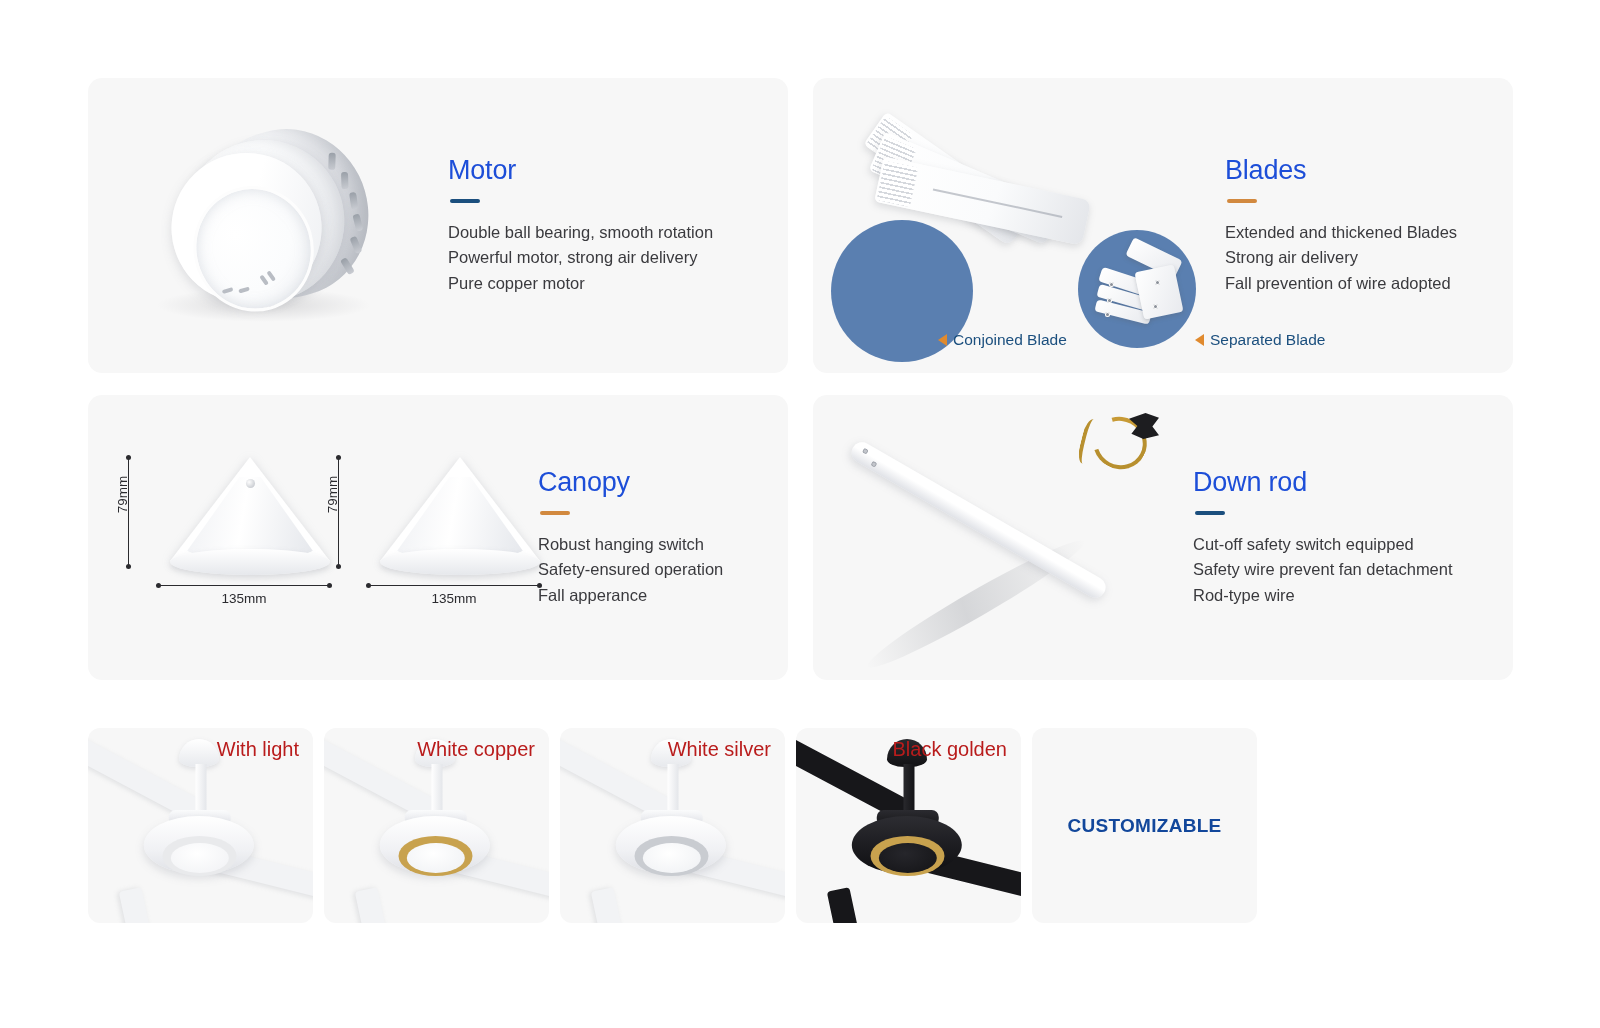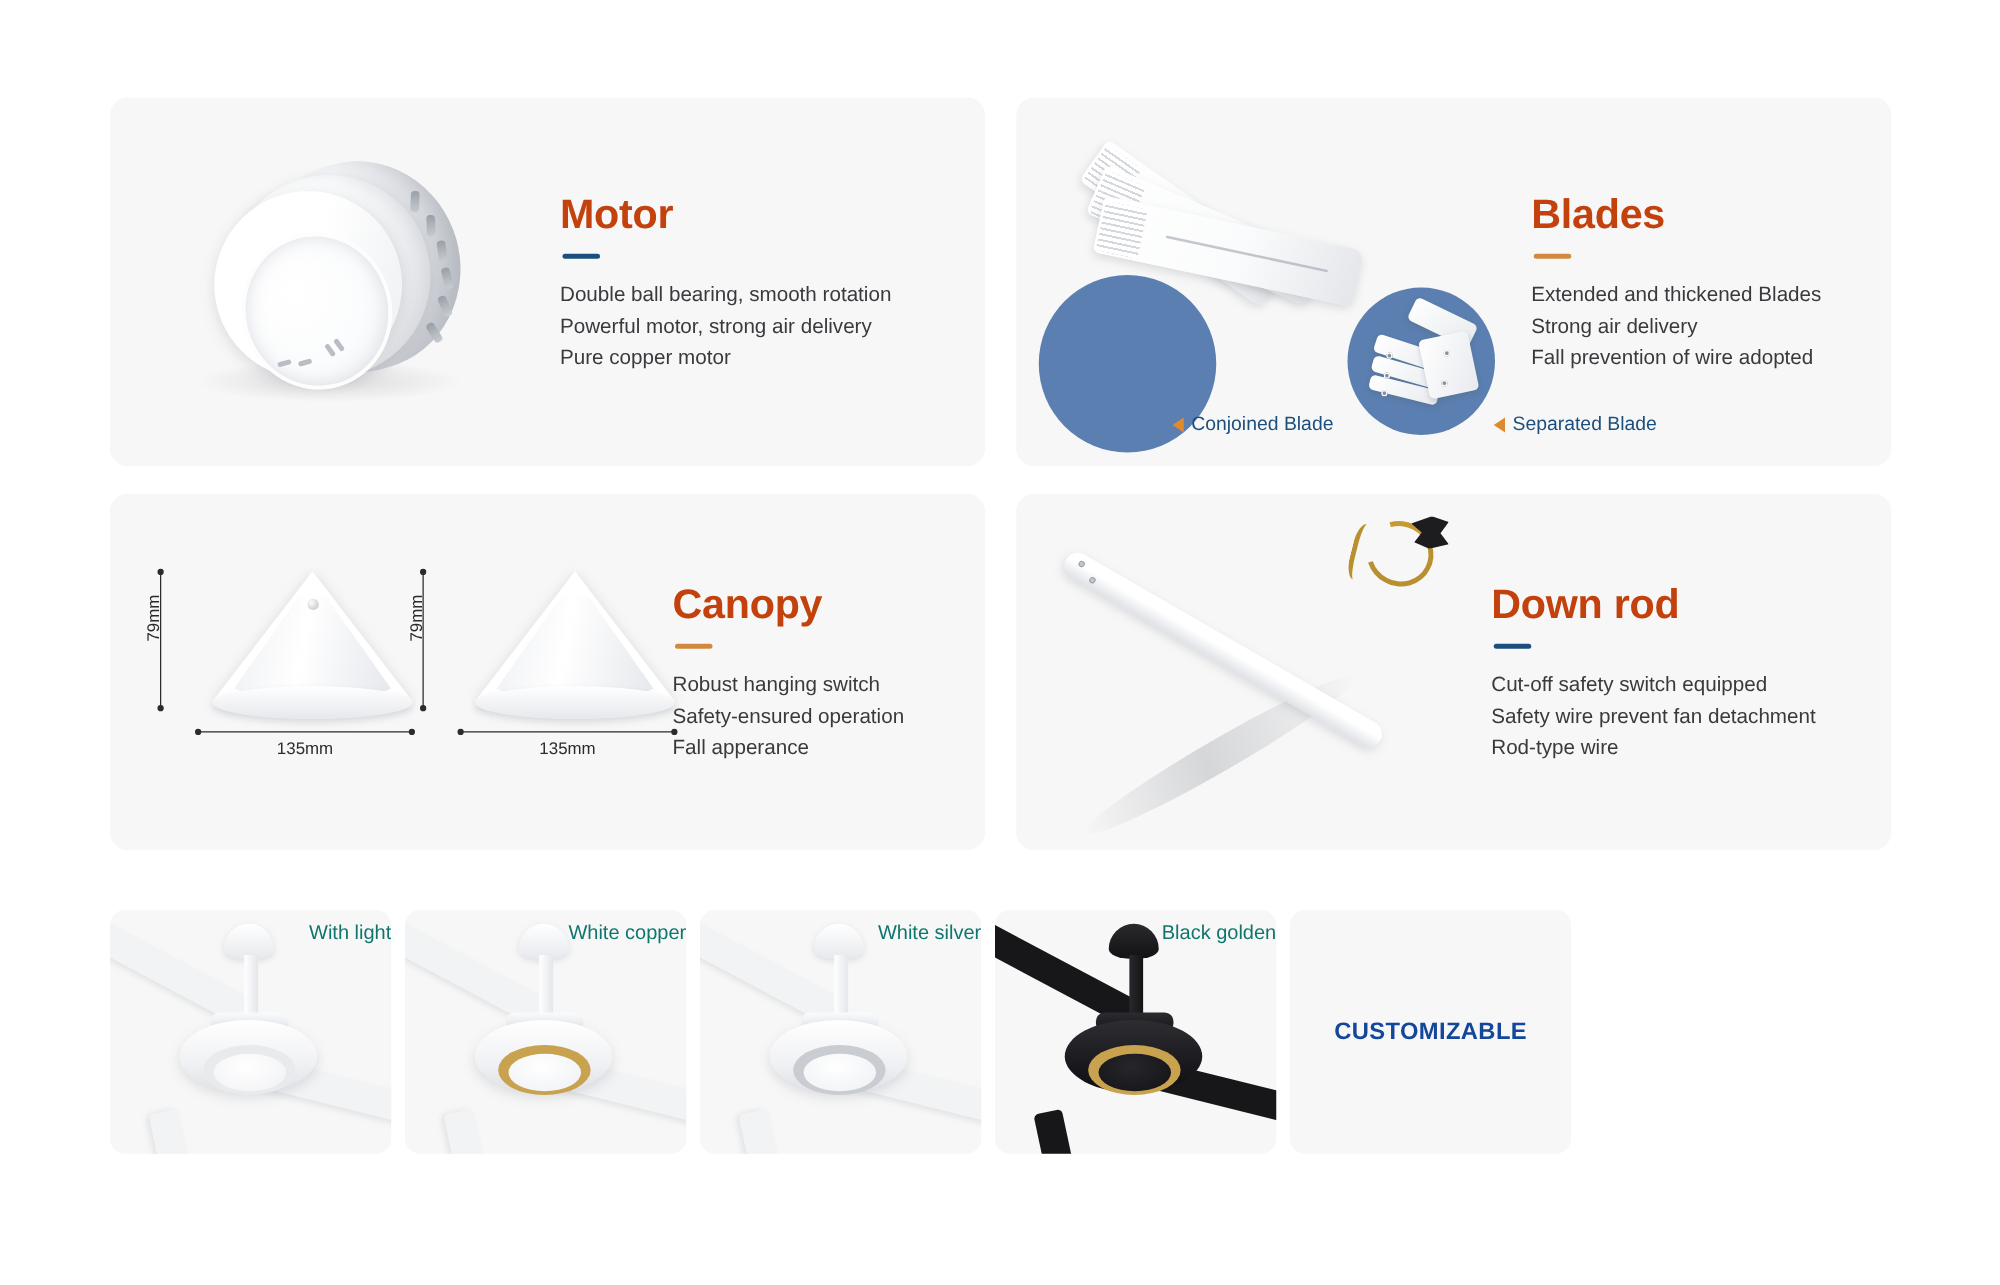--- a/index.html
+++ b/index.html
@@ -31,23 +31,23 @@
     align-items: center;
   }
   .card-media {
     position: relative;
     width: 360px;
     height: 100%;
     flex: 0 0 360px;
   }
   .card-text { flex: 1; padding-right: 24px; }
   .card-title {
-    font-size: 33px;
-    font-weight: bold;
-    color: #c2410c;
+    font-size: 27px;
+    font-weight: normal;
+    color: #1d4ed8;
     letter-spacing: -0.2px;
   }
   .accent-bar {
     width: 30px; height: 4px;
     border-radius: 2px;
     margin: 13px 0 17px 2px;
   }
   .card-lines { font-size: 16.5px; color: #3a3a3e; line-height: 1.52; }
   .card-lines div { white-space: nowrap; }
 
@@ -252,22 +252,22 @@
     grid-template-columns: repeat(6, 1fr);
     gap: 11px;
   }
   .variant-card {
     background: #f7f7f7;
     border-radius: 12px;
     position: relative;
     overflow: hidden;
   }
   .variant-label {
-    position: absolute; right: 0; top: 10px;
-    font-size: 16px; color: #0f766e; z-index: 5;
+    position: absolute; right: 14px; top: 10px;
+    font-size: 20px; color: #b91c1c; z-index: 5;
   }
   .fan-stage { position: absolute; inset: 0; }
   .fan-canopy {
     position: absolute; left: 50%; top: 11px; width: 40px; height: 28px;
     transform: translateX(-55%);
     border-radius: 50% 50% 44% 44% / 72% 72% 28% 28%;
   }
   .fan-rod {
     position: absolute; left: 50%; top: 36px; width: 11px; height: 56px;
     transform: translateX(-50%);

